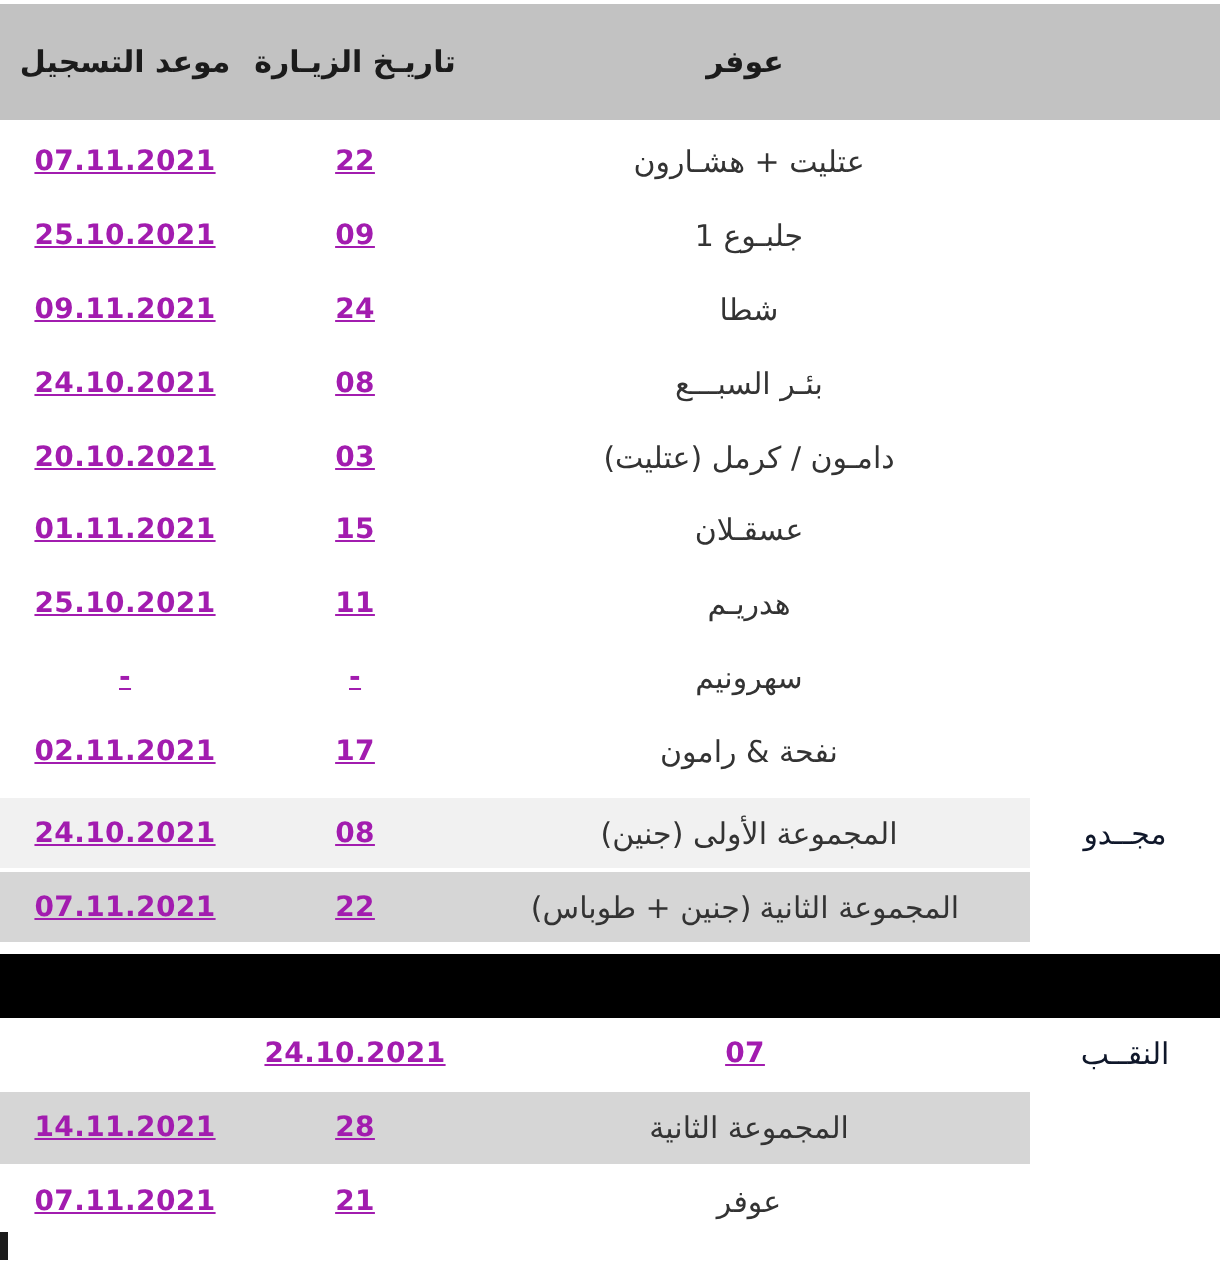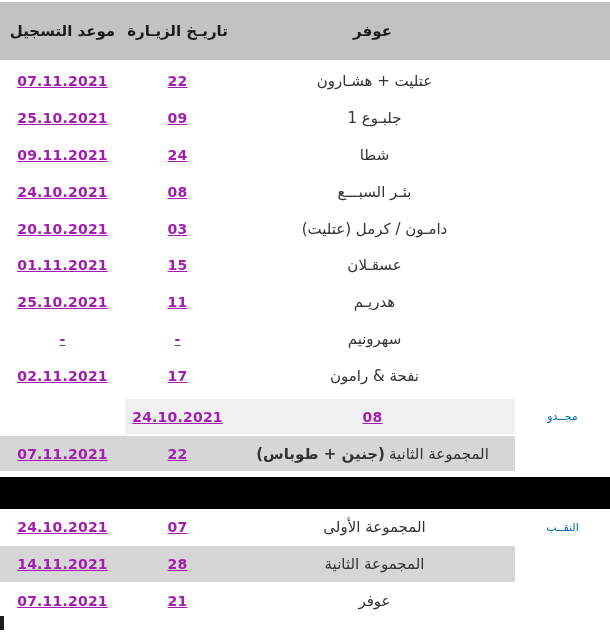--- a/index.html
+++ b/index.html
@@ -33,22 +33,22 @@
   }
   
   .section-general{margin-top:3px;}
   .section-general .row{height:36.8px;}
   .section-megiddo{margin-top:5px;}
   .section-megiddo .row{height:35px;}
   .section-megiddo .row + .row{margin-top:2px;}
   .section-naqab .row{height:36.6px;}
   .row .prison-col{font-size:15px;color:#333;}
   .row .num{font-weight:bold;font-size:14px;color:#a21caf;letter-spacing:0.2px;text-decoration:underline;}
-  .group-label{font-size:11px;color:#0369a1;}
-  .p-bold{font-weight:bold;margin-inline-start:4px;}
+  .group-label{font-size:15px;color:#0f172a;}
+  .p-bold{font-weight:normal;margin-inline-start:4px;}
   .row.shade-light .prison-col,
   .row.shade-light .visit-col,
   .row.shade-light .reg-col{background:var(--row-light,#f1f1f1);}
   .row.shade-dark .prison-col,
   .row.shade-dark .visit-col,
   .row.shade-dark .reg-col{background:var(--row-dark,#d6d6d6);}
   
   .divider-bar{
     margin-top:6px;
     height:32px;
@@ -154,43 +154,43 @@
           <span class="p-bold"></span>
     </div>
     <div class="cell visit-col num">17</div>
     <div class="cell reg-col num">02.11.2021</div>
   </div>
     </div>
 
   <div class="section section-megiddo">
       <div class="row grid-row shade-light">
     <div class="cell group-col group-label">مجــدو</div>
+    <div class="cell prison-col">
+      <span>المجموعة الأولى (جنين)</span>
+          <span class="p-bold"></span>
+    </div>
     <div class="cell visit-col num">08</div>
     <div class="cell reg-col num">24.10.2021</div>
   </div>
       <div class="row grid-row shade-dark">
     <div class="cell group-col group-label"></div>
     <div class="cell prison-col">
       <span>المجموعة الثانية</span>
           <span class="p-bold">(جنين + طوباس)</span>
     </div>
     <div class="cell visit-col num">22</div>
     <div class="cell reg-col num">07.11.2021</div>
   </div>
     </div>
 
   <div class="divider-bar"></div>
 
   <div class="section section-naqab">
       <div class="row grid-row shade-none">
     <div class="cell group-col group-label">النقــب</div>
-    <div class="cell prison-col">
-      <span>المجموعة الأولى</span>
-          <span class="p-bold"></span>
-    </div>
     <div class="cell visit-col num">07</div>
     <div class="cell reg-col num">24.10.2021</div>
   </div>
       <div class="row grid-row shade-dark">
     <div class="cell group-col group-label"></div>
     <div class="cell prison-col">
       <span>المجموعة الثانية</span>
           <span class="p-bold"></span>
     </div>
     <div class="cell visit-col num">28</div>

